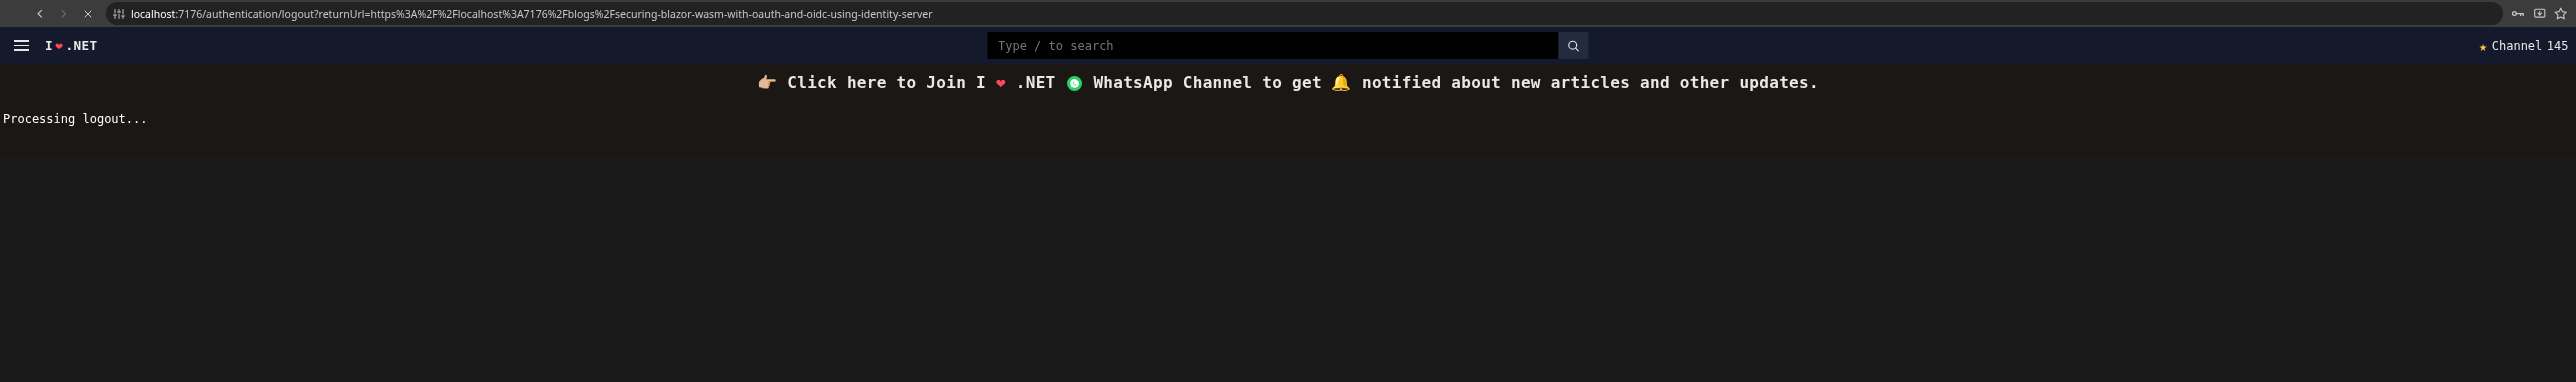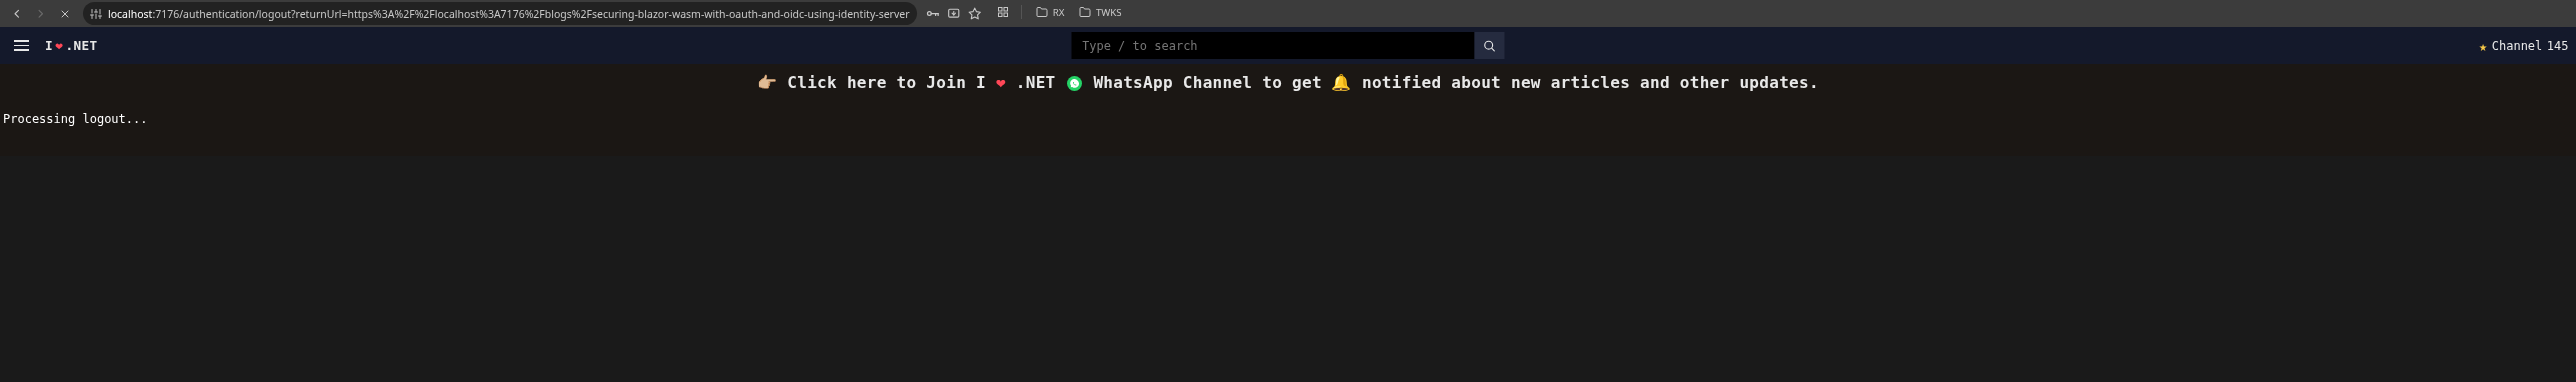--- a/index.html
+++ b/index.html
@@ -1,19 +1,19 @@
 <!DOCTYPE html>
 <html style="font-size:12px"><head>
 <meta charset="utf-8">
 <style>
   * { margin: 0; padding: 0; box-sizing: border-box; }
   html, body { width: 100%; height: 100%; background: #1a1a1a; font-family: ui-monospace, 'SF Mono', Menlo, Monaco, Consolas, monospace; color: #e8e8e8; }
 
   
-  .browser-chrome { background: #3c3c3c; display: flex; flex-direction: row; }
+  .browser-chrome { background: #3c3c3c; display: flex; flex-direction: column; padding-left: 23px; }
   .nav-row { display: flex; align-items: center; height: 27px; padding: 0 6px; gap: 3px; }
   .nav-btn { width: 21px; height: 21px; display: flex; align-items: center; justify-content: center; border-radius: 50%; color: #c8c8c8; }
   .nav-btn.disabled { color: #6a6a6a; }
   .addr-wrap { flex: 1; display: flex; align-items: center; background: #222; border-radius: 12px; height: 22.5px; margin: 0 4.5px; padding: 0 7.5px; gap: 6px; }
   .site-chip { display: flex; align-items: center; color: #bfbfbf; }
   .addr-text { flex: 1; white-space: nowrap; overflow: hidden; text-overflow: ellipsis; color: #c8c8c8; font-family: system-ui, sans-serif; font-size: 10.5px; }
   .addr-text .host { color: #fff; }
   .chrome-right { display: flex; align-items: center; gap: 7.5px; padding-right: 3px; color: #c8c8c8; }
 
   .bm-row { display: flex; align-items: center; height: 24px; padding: 0 6px; gap: 9px; color: #c8c8c8; font-family: system-ui, sans-serif; font-size: 9.7px; }
@@ -21,21 +21,21 @@
   .bm-item { display: flex; align-items: center; gap: 4.5px; padding: 1.5px 3px; border-radius: 3px; }
 
   
   .app-header { background: #14192b; display: flex; align-items: center; height: 37px; padding: 0 7.5px; gap: 10.5px; }
   .hamb { width: 27px; height: 27px; display: flex; flex-direction: column; align-items: center; justify-content: center; gap: 3px; }
   .hamb span { width: 15px; height: 1.5px; background: #e8e8e8; }
   .brand { font-weight: 700; font-size: 12.7px; display: flex; align-items: center; gap: 2.2px; letter-spacing: 0.4px; }
   .brand .heart { color: #ff4757; }
   .spacer { flex: 1; }
   .search-wrap { display: flex; align-items: center; position: absolute; left: 50%; transform: translateX(-50%); }
-  .search-box { width: 403px; height: 27px; background: #000; border: none; color: #aaa; padding: 0 10.5px; font-family: inherit; font-size: 12px; outline: none; }
+  .search-box { width: 571px; height: 27px; background: #000; border: none; color: #aaa; padding: 0 10.5px; font-family: inherit; font-size: 12px; outline: none; }
   .search-btn { width: 30px; height: 27px; background: #252b3f; display: flex; align-items: center; justify-content: center; color: #e8e8e8; }
   .star-wrap { display: flex; align-items: center; gap: 4.5px; font-size: 12px; font-weight: 500; }
   .star-ico { color: #f7c948; font-size: 13.5px; }
 
   
   .banner { background: #1b1714; color: #e8e8e8; text-align: center; padding: 9px 6px; font-weight: 700; font-size: 16px; letter-spacing: 0.3px; }
   .banner .wa { display: inline-flex; width: 15px; height: 15px; background: #25d366; border-radius: 50%; vertical-align: middle; align-items: center; justify-content: center; color: #fff; font-size: 9px; margin: 0 1.5px; }
 
   
   .content { background: #1b1714; color: #ffffff; padding: 10.5px 3px 30px; font-size: 12px; font-family: inherit; min-height: 45px; }
@@ -101,43 +101,20 @@
           </svg>
       </span>
       <span>
         <svg class="ico18" viewBox="0 0 24 24" fill="none" stroke="currentColor" stroke-width="2" stroke-linecap="round" stroke-linejoin="round">
             <polygon points="12 2 15.09 8.26 22 9.27 17 14.14 18.18 21.02 12 17.77 5.82 21.02 7 14.14 2 9.27 8.91 8.26 12 2"></polygon>
           </svg>
       </span>
     </div>
   </div>
 
-  <div class="bm-row">
-    <span>
-      <svg class="ico16" viewBox="0 0 24 24" fill="none" stroke="currentColor" stroke-width="2">
-          <rect x="3" y="3" width="7" height="7"></rect>
-          <rect x="14" y="3" width="7" height="7"></rect>
-          <rect x="3" y="14" width="7" height="7"></rect>
-          <rect x="14" y="14" width="7" height="7"></rect>
-        </svg>
-    </span>
-    <span class="bm-sep"></span>
-    <span class="bm-item">
-      <svg class="ico16" viewBox="0 0 24 24" fill="none" stroke="currentColor" stroke-width="2" stroke-linecap="round" stroke-linejoin="round">
-          <path d="M22 19a2 2 0 0 1-2 2H4a2 2 0 0 1-2-2V5a2 2 0 0 1 2-2h5l2 3h9a2 2 0 0 1 2 2z"></path>
-        </svg>
-      <span>RX</span>
-    </span>
-    <span class="bm-item">
-      <svg class="ico16" viewBox="0 0 24 24" fill="none" stroke="currentColor" stroke-width="2" stroke-linecap="round" stroke-linejoin="round">
-          <path d="M22 19a2 2 0 0 1-2 2H4a2 2 0 0 1-2-2V5a2 2 0 0 1 2-2h5l2 3h9a2 2 0 0 1 2 2z"></path>
-        </svg>
-      <span>TWKS</span>
-    </span>
-  </div>
 </div>
 
 <div class="app-header" style="position:relative;">
   <div class="hamb">
     <span></span>
       <span></span>
       <span></span>
   </div>
   <div class="brand">
     <span>I</span>

